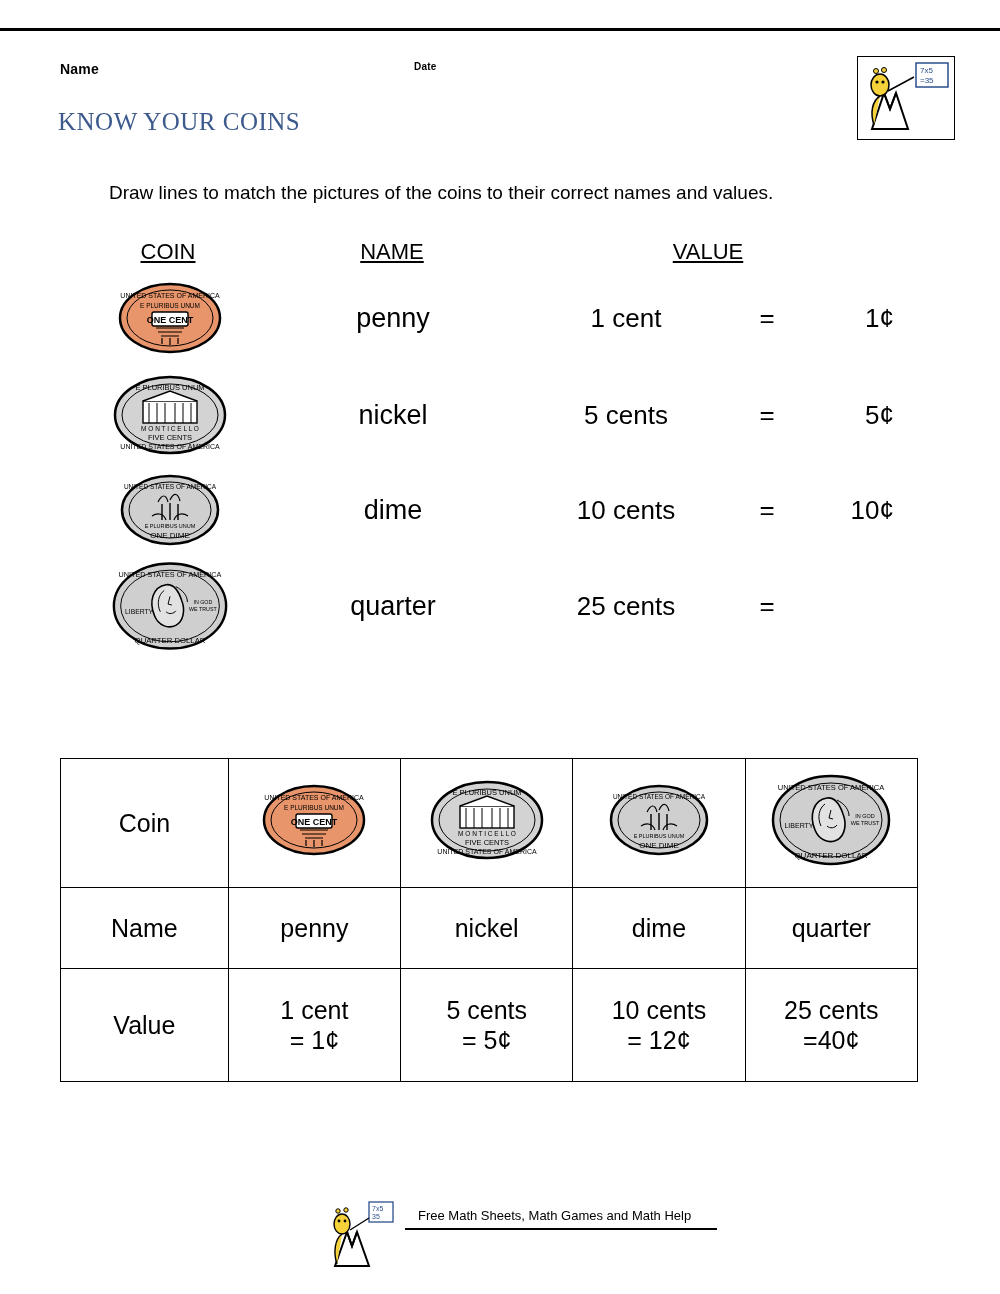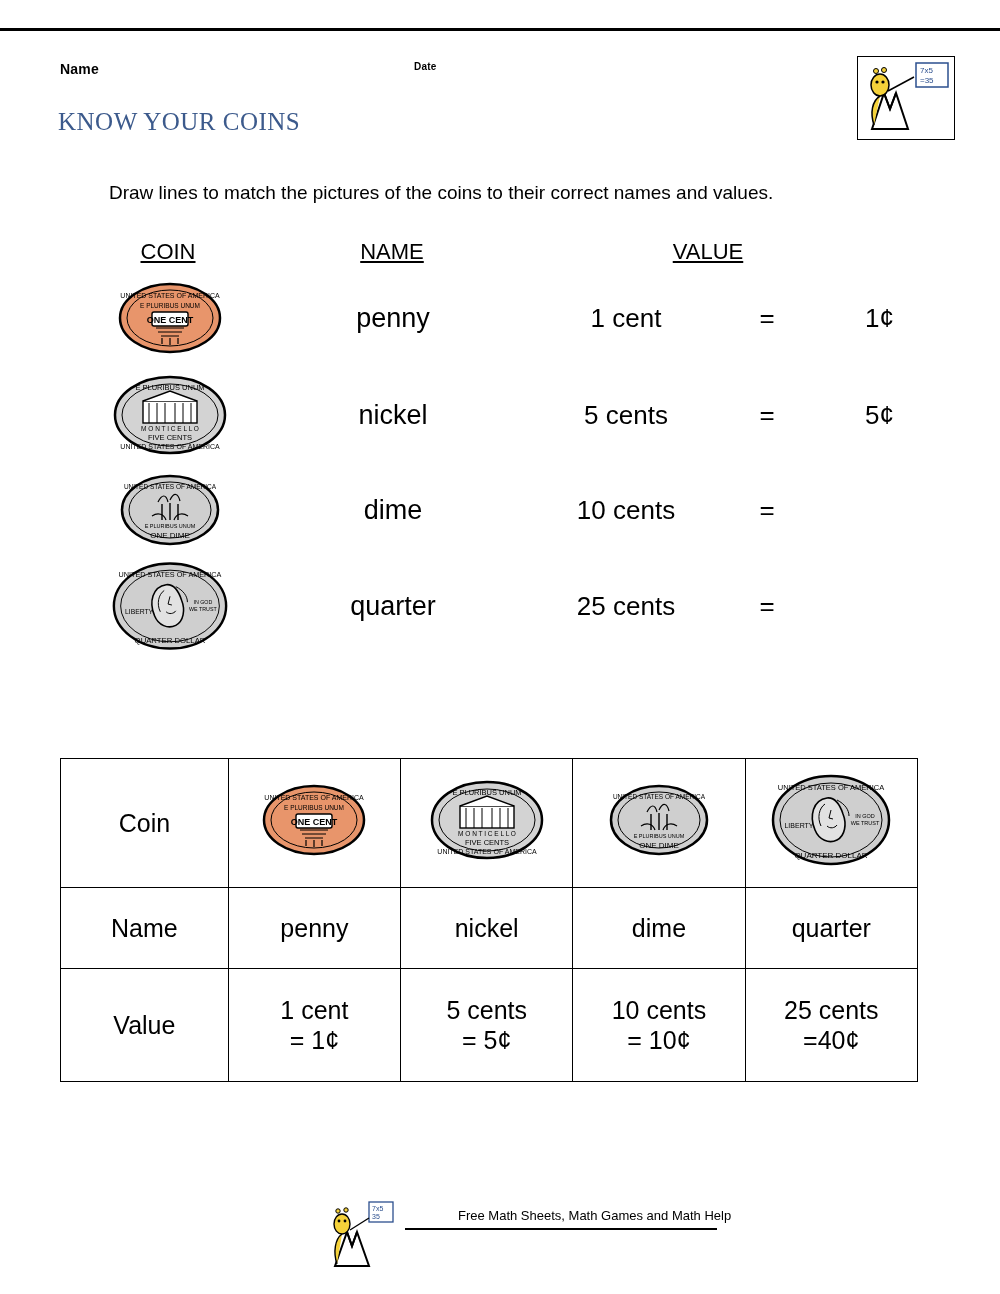--- a/index.html
+++ b/index.html
@@ -175,21 +175,20 @@
   }
   .table .label-cell { width: 168px; height: 128px; }
   .table .coin-cell  { width: 172px; height: 128px; }
   .table .r-name td  { height: 80px; }
   .table .r-value td { height: 112px; line-height: 1.22; }
   .footer-tagline {
     position: absolute;
     left: 418px;
     top: 1208px;
     font-size: 13px;
-    margin-left: 40px;
   }
   .footer-rule {
     position: absolute;
     left: 405px;
     top: 1228px;
     width: 312px;
     height: 2px;
     background: #000;
   }
   .footer-url {
@@ -290,20 +289,21 @@
         <path d="M40 30 C44 22 48 22 50 30 M52 28 C56 20 60 21 62 29" fill="none" stroke="#000" stroke-width="1.2"></path>
         <path d="M44 32 L44 48 M52 31 L52 48 M60 32 L60 48" stroke="#000" stroke-width="1.4"></path>
         <path d="M34 44 C40 40 46 42 48 48 M70 44 C64 40 58 42 56 48" fill="none" stroke="#000" stroke-width="1.2"></path>
         <text x="52" y="56" text-anchor="middle" font-size="5.5" font-family="Liberation Sans, sans-serif">E PLURIBUS UNUM</text>
         <text x="52" y="66" text-anchor="middle" font-size="8" font-family="Liberation Sans, sans-serif">ONE DIME</text>
       </svg>
     </div>
     <div class="name">dime</div>
     <div class="value">10 cents</div>
     <div class="equals">=</div>
+    <div class="cents">10¢</div>
   </div>
 
   <div class="row" style="top:556px">
     <div class="coin-wrap">
       <svg width="124" height="96" viewBox="0 0 124 96">
         <ellipse cx="62" cy="48" rx="58" ry="44" fill="#cfcfcf" stroke="#000" stroke-width="2.5"></ellipse>
         <ellipse cx="62" cy="48" rx="51" ry="37" fill="none" stroke="#000" stroke-width="1"></ellipse>
         <text x="62" y="18" text-anchor="middle" font-size="7.5" font-family="Liberation Sans, sans-serif">UNITED STATES OF AMERICA</text>
         <path d="M58 26 C44 28 40 44 46 58 C50 68 60 72 68 68 C76 64 78 52 74 42 C71 33 66 25 58 26 Z" fill="#e2e2e2" stroke="#000" stroke-width="1.6"></path>
         <path d="M56 32 C50 36 48 46 52 54" fill="none" stroke="#000" stroke-width="1"></path>
@@ -393,21 +393,21 @@
         <td>
           <div>1 cent</div>
           <div>= 1¢</div>
         </td>
         <td>
           <div>5 cents</div>
           <div>= 5¢</div>
         </td>
         <td>
           <div>10 cents</div>
-          <div>= 10¢</div>
+          <div>= 12¢</div>
         </td>
         <td>
           <div>25 cents</div>
           <div>=40¢</div>
         </td>
       </tr>
     </tbody>
   </table>
 
   <svg class="footer-logo" viewBox="0 0 82 72">

